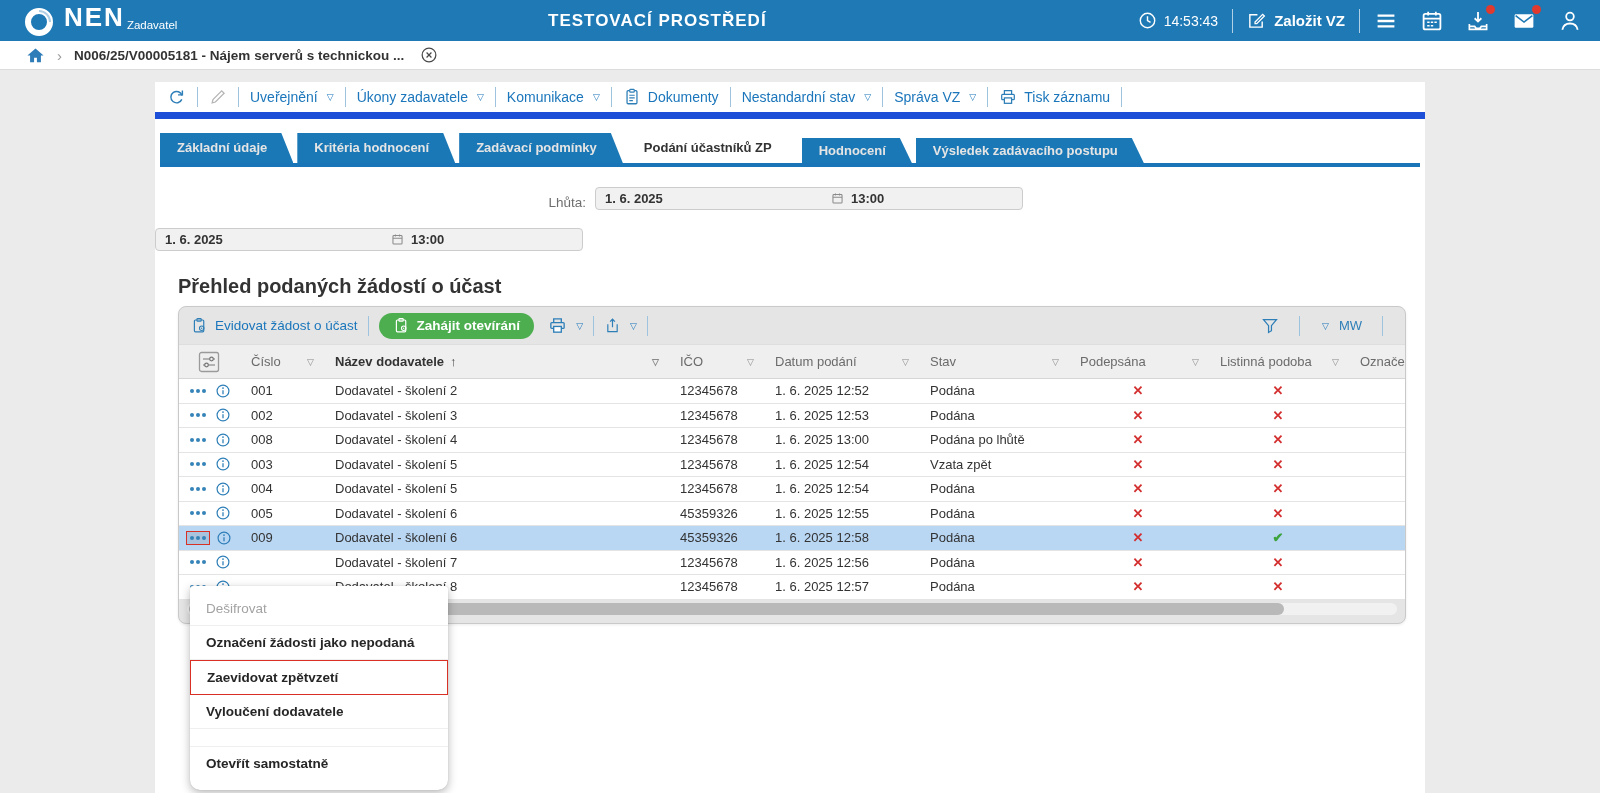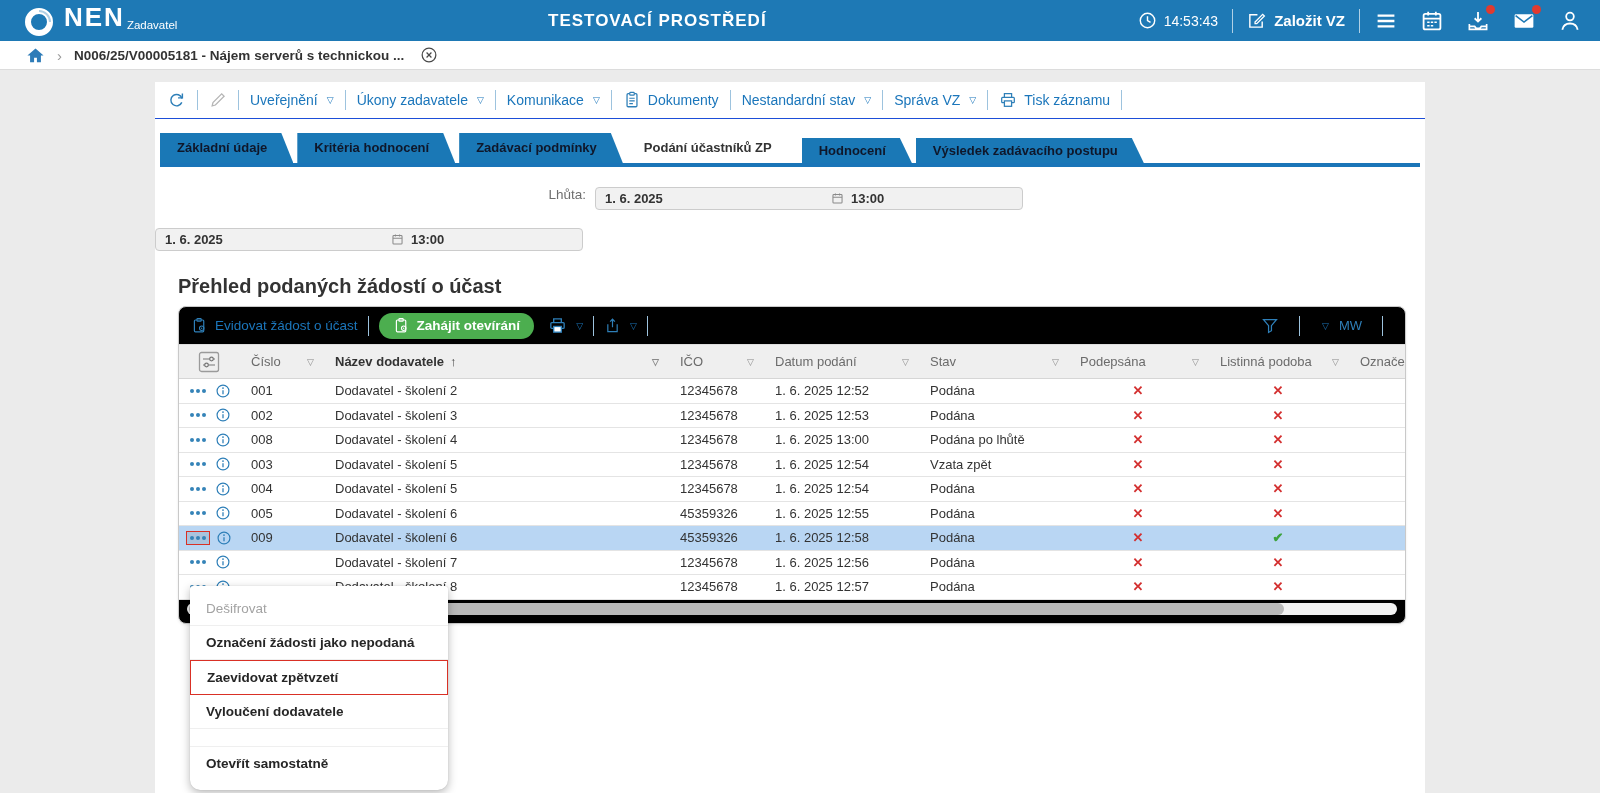--- a/index.html
+++ b/index.html
@@ -26,50 +26,50 @@
   .crumb-bar { height:29px; background:#fff; border-bottom:1px solid #dcdcdc; display:flex; align-items:center; padding-left:26px; gap:12px; }
   .crumb-home { width:19px; height:19px; color:#2e7cb8; cursor:pointer; }
   .crumb-chev { color:#9a9a9a; font-size:15px; }
   .crumb-text { font-size:13.5px; font-weight:bold; color:#333; }
   .crumb-close { width:18px; height:18px; color:#4a4a4a; margin-left:4px; cursor:pointer; }
 
   
   .content { position:absolute; left:155px; top:82px; width:1270px; height:711px; background:#fff; }
 
   
-  .action-bar { height:37px; display:flex; align-items:center; padding-left:12px; border-bottom:1px solid #1d4ed8; font-size:14px; color:#1b76bb; }
+  .action-bar { height:37px; display:flex; align-items:center; padding-left:12px; border-bottom:7px solid #1d4ed8; font-size:14px; color:#1b76bb; }
   .ab-sep { width:1px; height:20px; background:#9dc3de; margin:0 11px; }
   .ab-item { display:flex; align-items:center; gap:7px; cursor:pointer; white-space:nowrap; }
   .ab-ico { width:18px; height:18px; color:#2e7fb8; }
   .ab-ico.gray { color:#b5b5b5; }
   .dd-arrow { font-size:9px; color:#1b76bb; margin-left:2px; }
 
   
   .tabs { display:flex; align-items:flex-end; margin-top:14px; padding-left:5px; gap:4px; height:30px; }
-  .tab { background:#1a78b6; color:#0f172a; font-size:13px; font-weight:bold; height:30px; line-height:30px;
+  .tab { background:#1a78b6; color:#e5e5e5; font-size:13px; font-weight:bold; height:30px; line-height:30px;
          padding:0 26px 0 17px; clip-path:polygon(0 0, calc(100% - 12px) 0, 100% 100%, 0 100%);
          cursor:pointer; white-space:nowrap; }
   .tab.active { background:#fff; color:#333; }
   .tab.short { height:25px; line-height:25px; }
 
   .section-title { font-size:17px; color:#3a3a3a; margin:10px 0 8px 7px; }
   .section-rule { height:4px; background:#1a75b8; margin:0 5px; }
 
   
   .form { margin-top:20px; }
-  .form-row { display:flex; align-items:flex-start; margin-bottom:18px; }
+  .form-row { display:flex; align-items:flex-end; margin-bottom:18px; }
   .form-label { width:440px; text-align:right; padding-right:9px; font-size:13.5px; color:#6e6e6e; }
   .form-field { width:428px; height:23px; background:#f1f1f1; border:1px solid #cccccc; border-radius:4px;
                 display:flex; align-items:center; font-size:13px; font-weight:bold; color:#333; }
   .ff-date { flex:0 0 235px; padding-left:9px; }
   .ff-cal { width:13px; height:13px; color:#8a8a8a; margin-right:7px; }
 
   
   .grid-title { font-size:20px; font-weight:bold; color:#333; margin:24px 0 8px 23px; }
-  .panel { margin-left:23px; width:1228px; border:1px solid #c9c9c9; border-radius:8px; background:#000000;
+  .panel { margin-left:23px; width:1228px; border:1px solid #c9c9c9; border-radius:8px; background:#e5e5e5;
            box-shadow:0 1px 3px rgba(0,0,0,.08); overflow:hidden; position:relative; }
   .panel-toolbar { height:37px; display:flex; align-items:center; padding:0 12px; font-size:13.5px; color:#1b76bb; }
   .pt-sep { width:1px; height:20px; background:#9dc3de; margin:0 10px; }
   .pt-link { display:flex; align-items:center; gap:7px; cursor:pointer; white-space:nowrap; }
   .pt-ico { width:17px; height:17px; color:#2e7fb8; }
   .btn-green { display:flex; align-items:center; gap:7px; background:#4cae4f; color:#fff; font-weight:bold;
                font-size:13.5px; border:none; border-radius:13px; height:26px; padding:0 14px; cursor:pointer; }
   .btn-green .pt-ico { color:#fff; }
   .pt-right { margin-left:auto; display:flex; align-items:center; gap:10px; }
   .mw-label { font-size:13px; color:#2e7fb8; cursor:pointer; }

